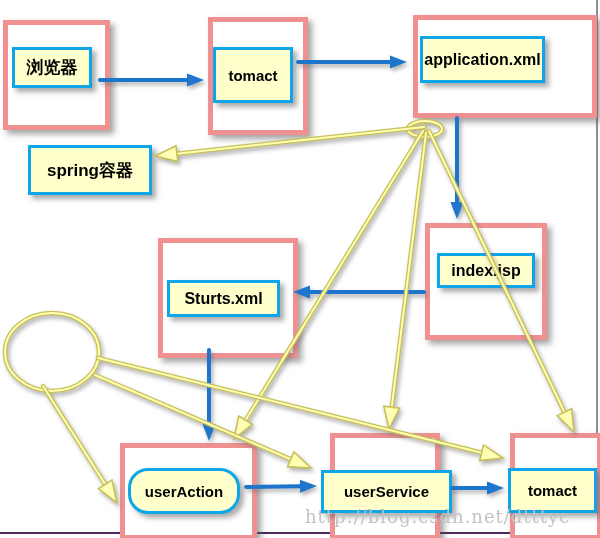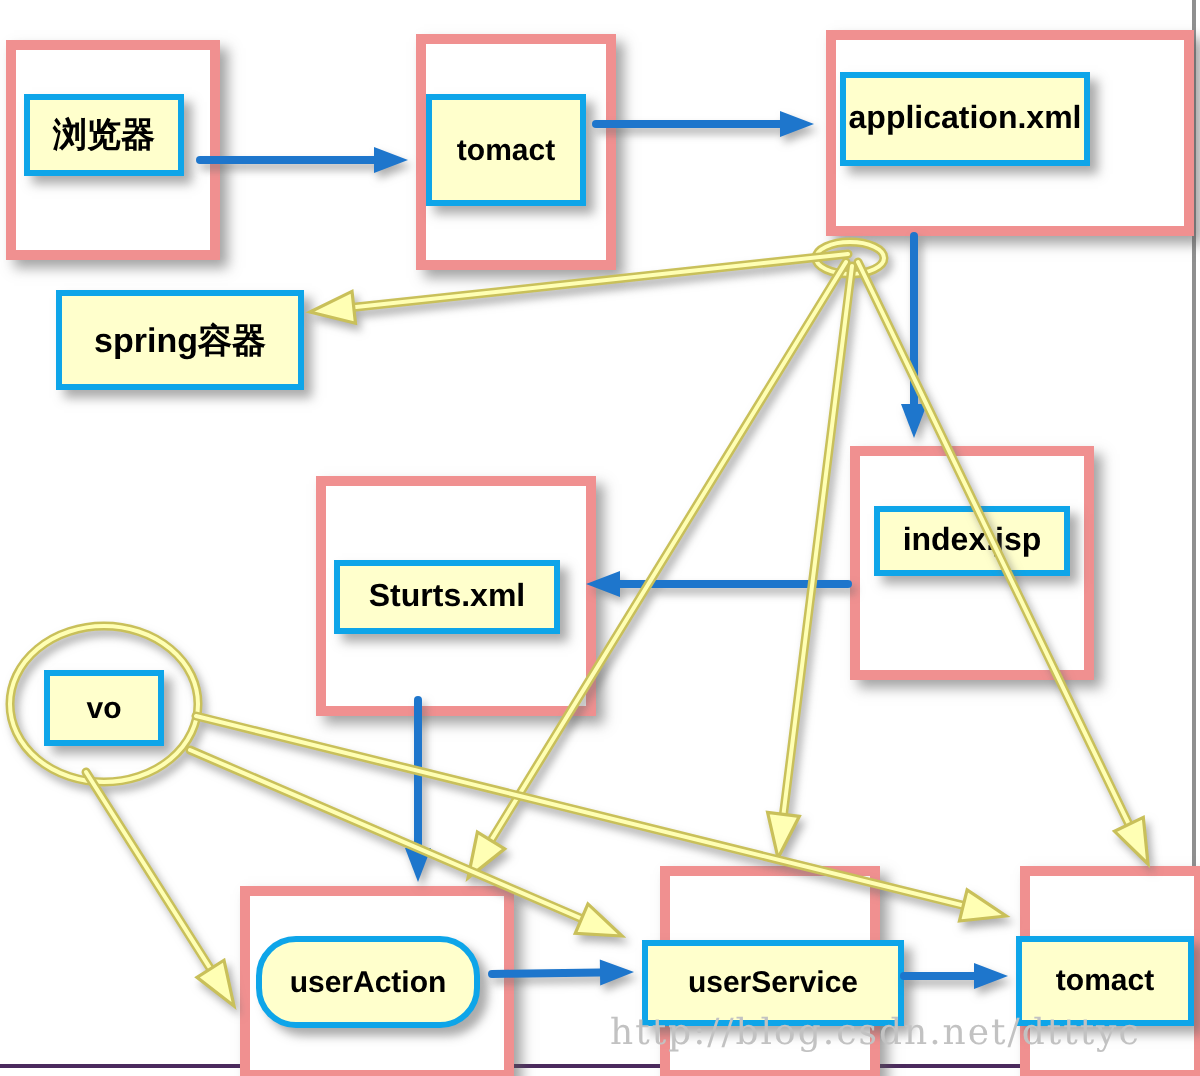--- a/index.html
+++ b/index.html
@@ -51,21 +51,20 @@
   <div class="outer" style="left:120px; top:443px; width:127px; height:87px;"></div>
   <div class="outer" style="left:330px; top:433px; width:100px; height:97px;"></div>
   <div class="outer" style="left:510px; top:433px; width:82px;  height:97px;"></div>
 
   <div class="label cn" style="left:12px;  top:47px;  width:80px;  height:41px;">浏览器</div>
   <div class="label" style="left:213px; top:47px;  width:80px;  height:56px;">tomact</div>
   <div class="label big" style="left:420px; top:36px;  width:125px; height:47px;">application.xml</div>
   <div class="label cn" style="left:28px;  top:145px; width:124px; height:50px;">spring容器</div>
   <div class="label big" style="left:437px; top:253px; width:98px;  height:35px;">index.jsp</div>
   <div class="label big" style="left:167px; top:280px; width:113px; height:37px;">Sturts.xml</div>
-  <div class="label" style="left:22px;  top:335px; width:60px;  height:38px;">vo</div>
   <div class="label" style="left:128px; top:468px; width:112px; height:46px;border-radius:20px;">userAction</div>
   <div class="label" style="left:321px; top:470px; width:131px; height:43px;">userService</div>
   <div class="label" style="left:508px; top:468px; width:89px;  height:45px;">tomact</div>
 
   <svg id="edges-svg" width="600" height="538">
       <ellipse cx="425" cy="129" rx="17" ry="8" fill="none" stroke="#c9c05a" stroke-width="4.5"></ellipse>
       <ellipse cx="425" cy="129" rx="17" ry="8" fill="none" stroke="#ffffb4" stroke-width="2"></ellipse>
       <ellipse cx="52" cy="352" rx="47" ry="39" fill="none" stroke="#c9c05a" stroke-width="4.5"></ellipse>
       <ellipse cx="52" cy="352" rx="47" ry="39" fill="none" stroke="#ffffb4" stroke-width="2"></ellipse>
       <line x1="100" y1="80" x2="187" y2="80" stroke="#1e76cc" stroke-width="4" stroke-linecap="round"></line>

